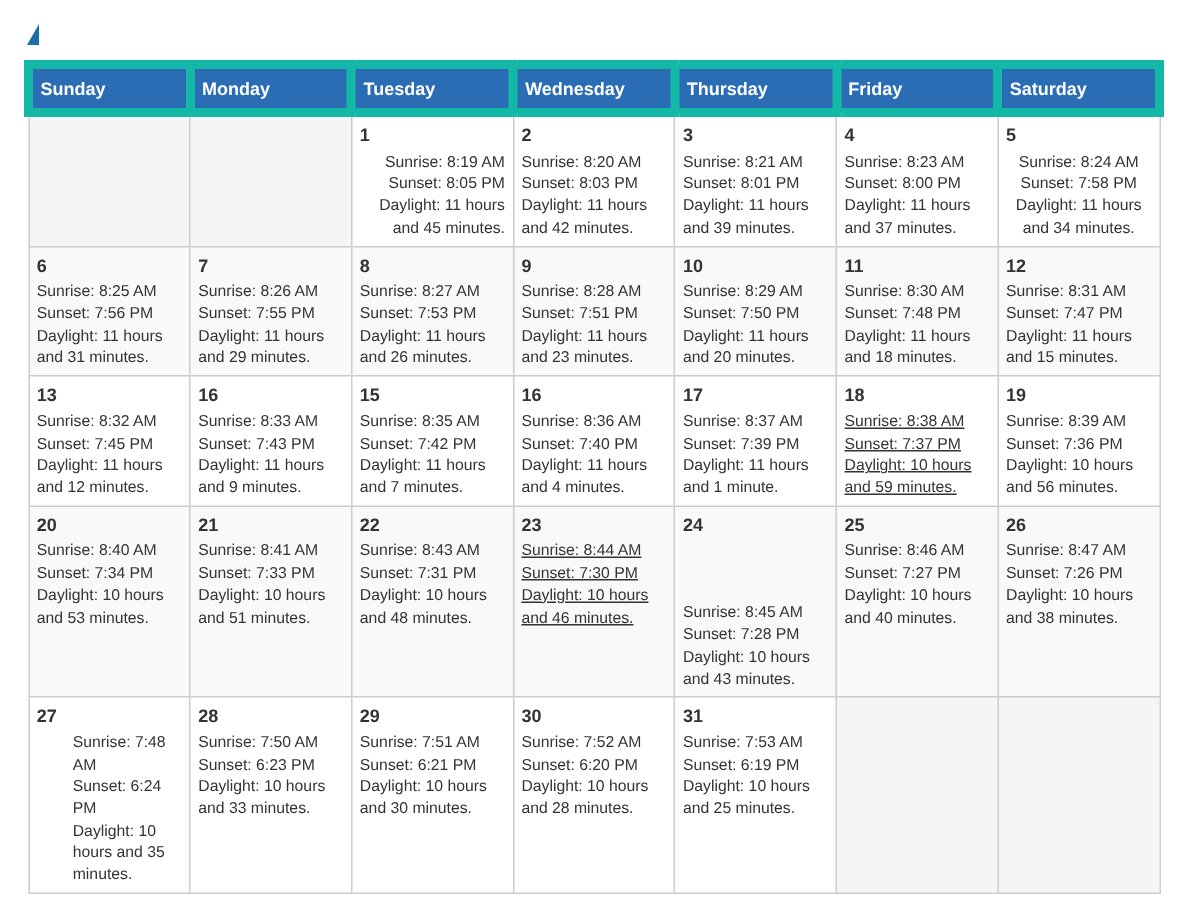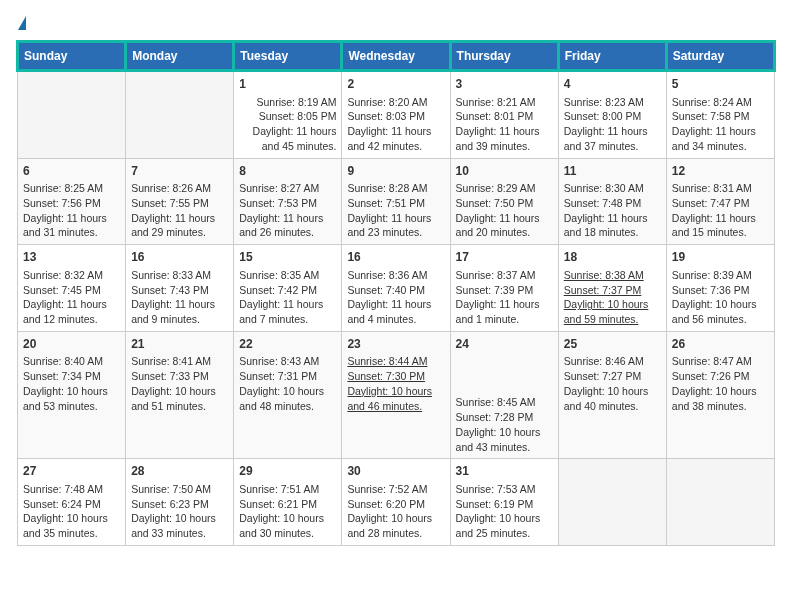--- a/index.html
+++ b/index.html
@@ -59,21 +59,21 @@
       border-collapse: collapse;
       font-size: 11px;
     }
     th {
       background-color: #2a6db5;
       color: #fff;
       text-align: left;
       padding: 6px 5px;
       font-size: 12px;
       font-weight: bold;
-      border: 3px solid #14b8a6;
+      border: 6px solid #14b8a6;
     }
     td {
       border: 1px solid #ccc;
       vertical-align: top;
       padding: 4px 5px;
       width: calc(100% / 7);
       min-height: 80px;
       background: #fff;
       color: #333;
       font-size: 10.5px;
@@ -151,21 +151,21 @@
 Daylight: 11 hours and 39 minutes.</div>
         </td>
         <td>
           <span class="day-number">4</span>
           <div class="day-info" style="white-space: pre-line;">Sunrise: 8:23 AM
 Sunset: 8:00 PM
 Daylight: 11 hours and 37 minutes.</div>
         </td>
         <td>
           <span class="day-number">5</span>
-          <div class="day-info" style="white-space: pre-line;">Sunrise: 8:24 AM
+          <div class="day-info" style="white-space: pre-line; text-align: center;">Sunrise: 8:24 AM
 Sunset: 7:58 PM
 Daylight: 11 hours and 34 minutes.</div>
         </td>
       </tr>
       <tr>
         <td>
           <span class="day-number">6</span>
           <div class="day-info" style="white-space: pre-line;">Sunrise: 8:25 AM
 Sunset: 7:56 PM
 Daylight: 11 hours and 31 minutes.</div>
@@ -291,21 +291,21 @@
         <td>
           <span class="day-number">26</span>
           <div class="day-info" style="white-space: pre-line;">Sunrise: 8:47 AM
 Sunset: 7:26 PM
 Daylight: 10 hours and 38 minutes.</div>
         </td>
       </tr>
       <tr>
         <td>
           <span class="day-number">27</span>
-          <div class="day-info" style="white-space: pre-line;">Sunrise: 7:48 AM
+          <div class="day-info" style="white-space: pre-line; margin-left: 24px;">Sunrise: 7:48 AM
 Sunset: 6:24 PM
 Daylight: 10 hours and 35 minutes.</div>
         </td>
         <td>
           <span class="day-number">28</span>
           <div class="day-info" style="white-space: pre-line;">Sunrise: 7:50 AM
 Sunset: 6:23 PM
 Daylight: 10 hours and 33 minutes.</div>
         </td>
         <td>

